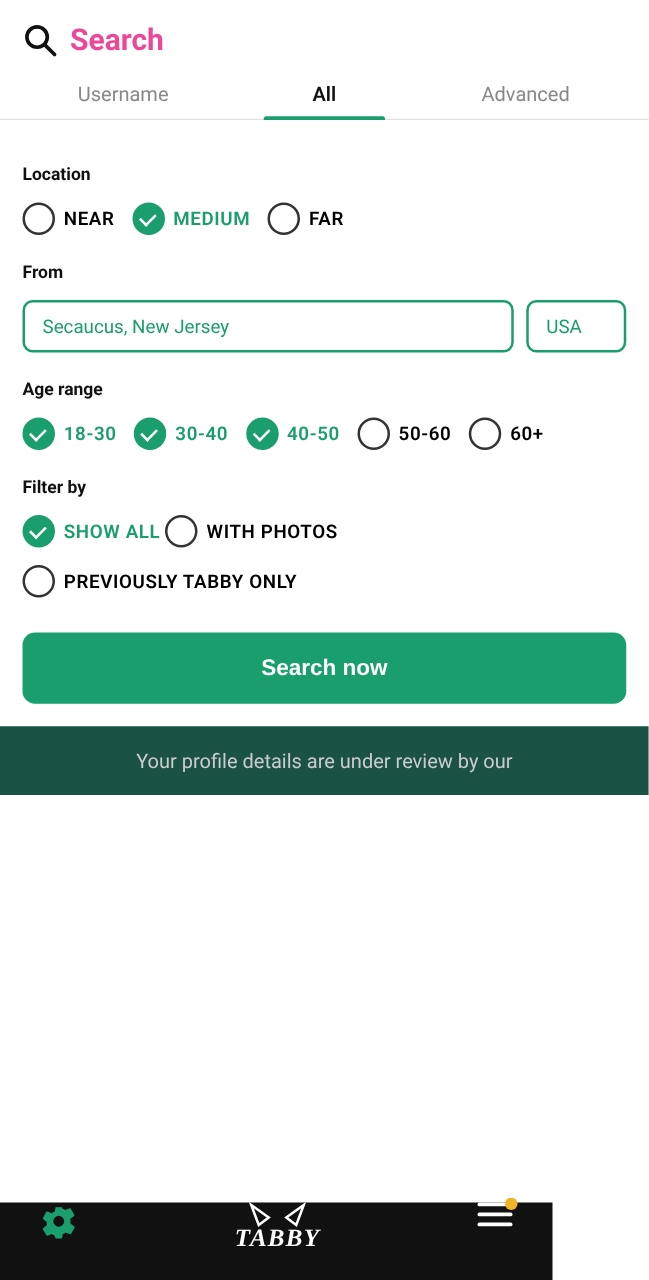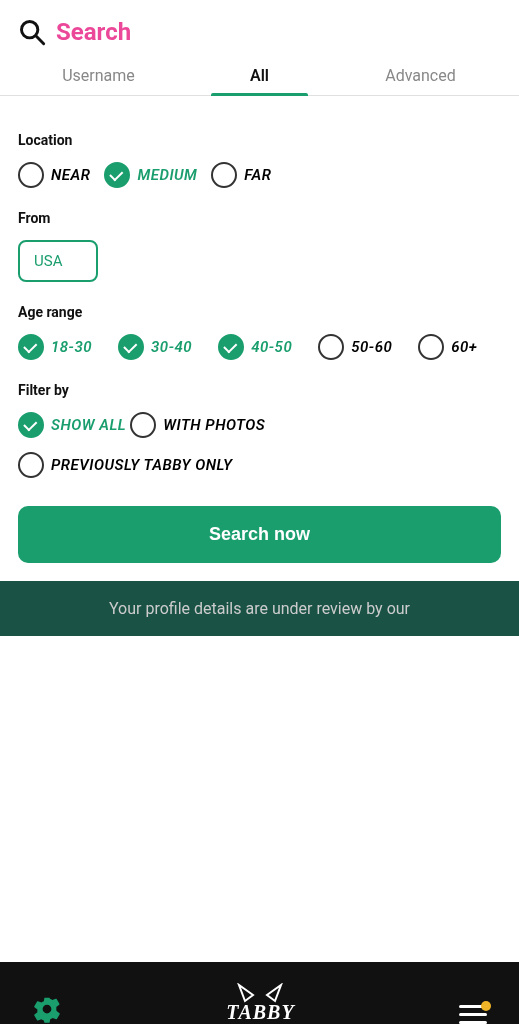--- a/index.html
+++ b/index.html
@@ -109,21 +109,20 @@
       height: 6px;
       border-left: 2.5px solid #fff;
       border-bottom: 2.5px solid #fff;
       transform: rotate(-45deg) translateY(-1px);
     }
 
     .radio-label {
       font-size: 15px;
       font-weight: 600;
       letter-spacing: 0.5px;
-      font-style: italic;
     }
 
     .radio-label.checked-label {
       color: #1a9e6e;
     }
 
     
     .from-section {
       margin-bottom: 22px;
     }
@@ -152,21 +151,21 @@
     }
 
     
     .age-section {
       margin-bottom: 22px;
     }
 
     .age-group {
       display: flex;
       flex-wrap: wrap;
-      gap: 26px;
+      gap: 14px;
       align-items: center;
     }
 
     
     .filter-section {
       margin-bottom: 28px;
     }
 
     .filter-group {
       display: flex;
@@ -199,25 +198,25 @@
     }
     .review-banner-text {
       color: #ccc;
       font-size: 16px;
     }
 
     
     .bottom-nav {
       position: fixed;
       bottom: 0;
-      width: 519px;
+      width: 442px;
       height: 62px;
       background: #111;
       display: flex;
-      align-items: flex-end;
+      align-items: flex-start;
       justify-content: space-between;
       padding: 0 32px;
       margin-top: 16px;
     }
 
     .nav-icon {
       display: flex;
       align-items: center;
       justify-content: center;
       cursor: pointer;
@@ -298,20 +297,21 @@
         <div class="radio-circle"></div>
         <span class="radio-label">FAR</span>
       </div>
     </div>
   </div>
 
   
   <div class="from-section">
     <div class="section-title">From</div>
     <div class="from-fields">
+      <div class="from-input large">Secaucus, New Jersey</div>
       <div class="from-input small">USA</div>
     </div>
   </div>
 
   
   <div class="age-section">
     <div class="section-title">Age range</div>
     <div class="age-group">
 
       <div class="radio-item">

